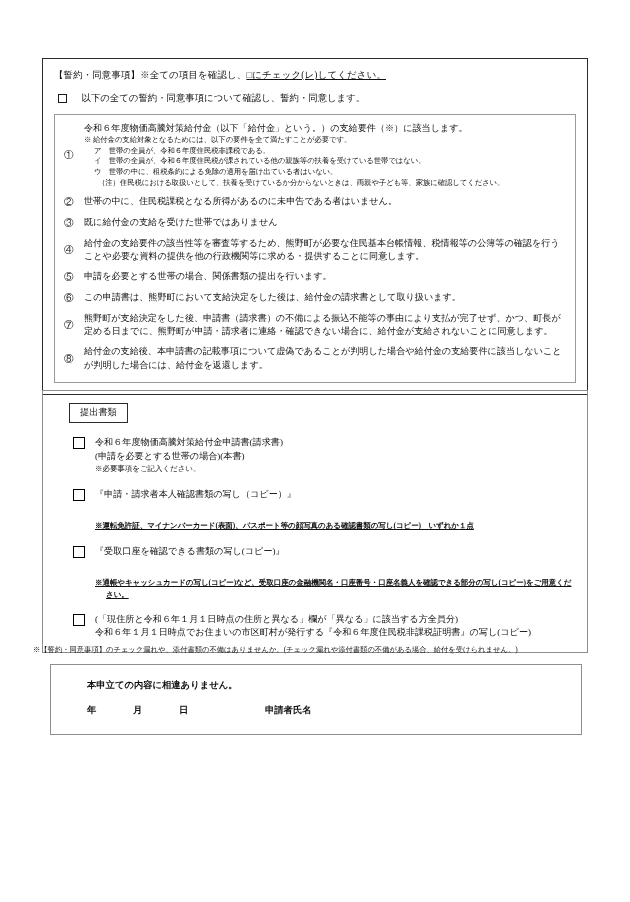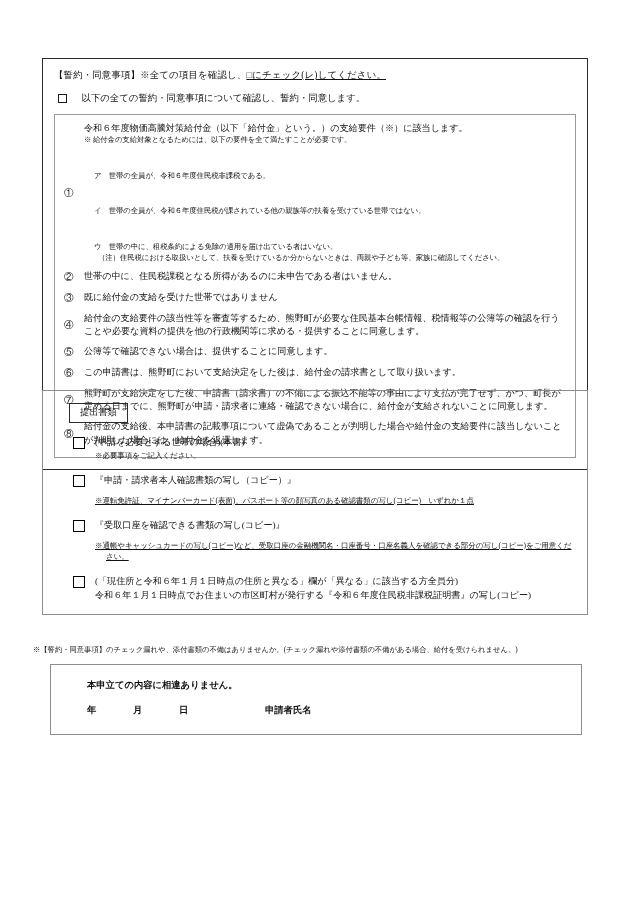--- a/index.html
+++ b/index.html
@@ -86,21 +86,21 @@
   }
   .term-main {
     font-size: 9.1px;
     line-height: 1.45;
   }
   .term-sub {
     font-size: 7.4px;
     line-height: 1.42;
     letter-spacing: -0.1px;
   }
-  .term-sub.indent1 { padding-left: 10px; margin-top: 25px; }
+  .term-sub.indent1 { padding-left: 10px; }
   .term-sub.indent2 { padding-left: 14px; }
 
   
   .docs-box {
     position: absolute;
     left: 42px;
     top: 390px;
     width: 546px;
     box-sizing: border-box;
     border: 1px solid #8d8d8d;
@@ -132,21 +132,21 @@
   .doc-body { flex: 1 1 auto; }
   .doc-title {
     font-size: 9.1px;
     line-height: 1.5;
   }
   .doc-note {
     font-size: 7.5px;
     line-height: 1.5;
     letter-spacing: -0.05px;
   }
-  .doc-note.gap { margin-top: 7px; }
+  .doc-note.gap { margin-top: 19px; font-weight: bold; }
   .doc-note .ul { text-decoration: underline; }
   .doc-note.hang { padding-left: 11px; text-indent: -11px; }
 
   
   .footnote {
     position: absolute;
     left: 33px;
     top: 645px;
     width: 570px;
     font-size: 7.3px;
@@ -229,21 +229,21 @@
       <div class="term-row">
         <div class="term-num mid">④</div>
         <div class="term-body">
           <div class="term-main">給付金の支給要件の該当性等を審査等するため、熊野町が必要な住民基本台帳情報、税情報等の公簿等の確認を行うことや必要な資料の提供を他の行政機関等に求める・提供することに同意します。</div>
         </div>
       </div>
 
       <div class="term-row">
         <div class="term-num">⑤</div>
         <div class="term-body">
-          <div class="term-main">公簿等で確認できない場合は、提供することに同意します。</div>
+          <div class="term-main">申請を必要とする世帯の場合、関係書類の提出を行います。</div>
         </div>
       </div>
 
       <div class="term-row">
         <div class="term-num">⑥</div>
         <div class="term-body">
           <div class="term-main">この申請書は、熊野町において支給決定をした後は、給付金の請求書として取り扱います。</div>
         </div>
       </div>
 
@@ -265,20 +265,21 @@
   </div>
 
   <div class="docs-box">
 
     <div class="docs-tag">提出書類</div>
 
     
     <div class="doc-item">
       <span class="cb-bold"></span>
       <div class="doc-body">
+        <div class="doc-title">令和６年度物価高騰対策給付金申請書(請求書)</div>
         <div class="doc-title">(申請を必要とする世帯の場合)(本書)</div>
         <div class="doc-note">※必要事項をご記入ください。</div>
       </div>
     </div>
 
     
     <div class="doc-item">
       <span class="cb-bold"></span>
       <div class="doc-body">
         <div class="doc-title">『申請・請求者本人確認書類の写し（コピー）』</div>

